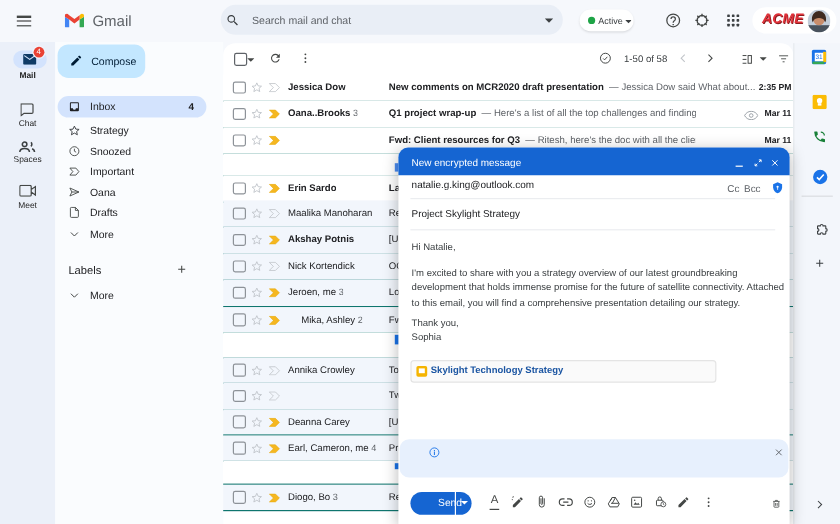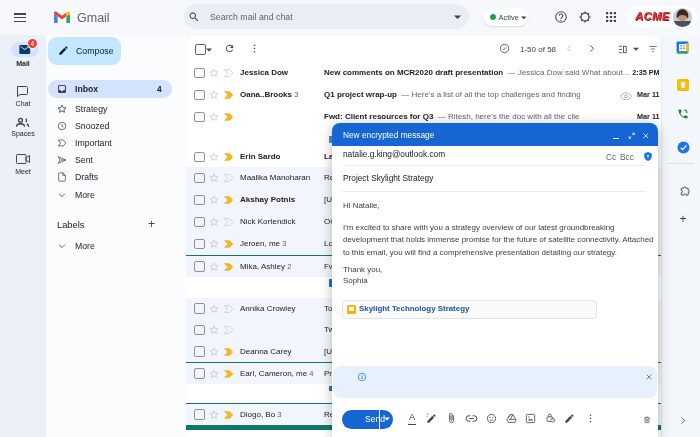--- a/index.html
+++ b/index.html
@@ -1,21 +1,21 @@
 <!DOCTYPE html>
 <html><head>
 <meta charset="utf-8">
 <style>
 html,body{margin:0;padding:0;}
 #app{position:relative;width:700px;height:437px;background:#f6f8fc;font-family:"Liberation Sans",sans-serif;overflow:hidden;}
 .abs{position:absolute;}
 .ic{position:absolute;}
 
 #list{position:absolute;left:186px;top:36px;width:475px;height:401px;background:#fff;border-radius:10px 10px 0 0;}
-.row{position:absolute;left:0;width:475px;height:22px;border-bottom:5px solid #0f766e;background:#fff;}
+.row{position:absolute;left:0;width:475px;height:22px;border-bottom:1px solid #0f766e;background:#fff;}
 .row.read{background:#f2f6fc;}
 .cbx{position:absolute;left:8px;top:5.5px;width:8.5px;height:8.5px;border:1.4px solid #8d9298;border-radius:2px;}
 .sender{position:absolute;left:54px;top:0;height:22px;line-height:22px;font-size:8px;color:#202124;white-space:nowrap;max-width:83px;overflow:hidden;}
 .subj{position:absolute;left:138px;top:0;height:22px;line-height:22px;font-size:8px;color:#202124;white-space:nowrap;overflow:hidden;width:312px;}
 .snip{color:#5f6368;font-weight:normal;}
 .date{position:absolute;right:1.5px;top:0;height:22px;line-height:22px;font-size:7.2px;color:#202124;}
 .cnt{font-weight:normal;color:#5f6368;font-size:7.6px;}
 
 .navitem{position:absolute;left:75px;font-size:8.7px;color:#202124;line-height:10px;}
 .raillbl{position:absolute;width:46px;text-align:center;font-size:7px;color:#1f1f1f;}
@@ -127,42 +127,42 @@
 <div class="abs" style="left:48px;top:37px;width:73px;height:28px;border-radius:9px;background:#c3e7ff;"></div>
 <svg class="ic" style="left:58px;top:45px;" width="11" height="11" viewBox="0 0 24 24">
       <path fill="#001d35" d="M3 17.2V21h3.8L17.8 9.9l-3.7-3.7L3 17.2zM20.7 7a1 1 0 0 0 0-1.4l-2.3-2.3a1 1 0 0 0-1.4 0l-1.8 1.8 3.7 3.7 1.8-1.8z"></path>
     </svg>
 <div class="abs" style="left:76px;top:46px;font-size:8.8px;font-weight:500;color:#001d35;">Compose</div>
 
 <div class="abs" style="left:48px;top:80px;width:124px;height:18px;border-radius:9px;background:#d3e3fd;"></div>
 <svg class="ic" style="left:57px;top:84px;" width="10" height="10" viewBox="0 0 24 24">
       <path fill="#202124" d="M19 3H5a2 2 0 0 0-2 2v14a2 2 0 0 0 2 2h14a2 2 0 0 0 2-2V5a2 2 0 0 0-2-2zm0 12h-4a3 3 0 0 1-6 0H5V5h14v10z"></path>
     </svg>
-<div class="abs" style="left:75px;top:84px;font-size:8.7px;font-weight:bold;color:#202124;">Inbox</div>
+<div class="abs" style="left:75px;top:84px;font-size:8.7px;font-weight:normal;color:#202124;">Inbox</div>
 <div class="abs" style="left:157px;top:84px;font-size:8.3px;font-weight:bold;color:#202124;">4</div>
 
 <svg class="ic" style="left:57px;top:103.5px;" width="10" height="10" viewBox="0 0 24 24">
       <path fill="none" stroke="#3c4043" stroke-width="1.9" d="M12 2.6l2.8 6 6.6.6-5 4.3 1.5 6.4L12 16.5 6.1 20l1.5-6.4-5-4.3 6.6-.6z"></path>
     </svg>
 <div class="navitem" style="top:103.5px;">Strategy</div>
 <svg class="ic" style="left:57px;top:120.5px;" width="10" height="10" viewBox="0 0 24 24">
       <g fill="none" stroke="#444746" stroke-width="1.8">
         <circle cx="12" cy="12" r="9"></circle>
         <path d="M12 7v5l3.5 2"></path>
       </g>
     </svg>
 <div class="navitem" style="top:120.5px;">Snoozed</div>
 <svg class="ic" style="left:57px;top:137.5px;" width="10" height="10" viewBox="0 0 24 24">
       <path fill="none" stroke="#444746" stroke-width="1.8" d="M3 5h12l6 7-6 7H3l6-7z"></path>
     </svg>
 <div class="navitem" style="top:137.5px;">Important</div>
 <svg class="ic" style="left:57px;top:155px;" width="10" height="10" viewBox="0 0 24 24">
       <path fill="none" stroke="#444746" stroke-width="1.8" d="M3 4l18 8-18 8 4-8zM7 12h14"></path>
     </svg>
-<div class="navitem" style="top:155px;">Sent</div>
+<div class="navitem" style="top:155px;">Oana</div>
 <svg class="ic" style="left:57px;top:172px;" width="10" height="10" viewBox="0 0 24 24">
       <path fill="none" stroke="#444746" stroke-width="1.8" d="M14 2H6a2 2 0 0 0-2 2v16a2 2 0 0 0 2 2h12a2 2 0 0 0 2-2V8zM14 2v6h6"></path>
     </svg>
 <div class="navitem" style="top:172px;">Drafts</div>
 <svg class="ic" style="left:57px;top:190px;" width="10" height="10" viewBox="0 0 24 24">
       <path fill="none" stroke="#444746" stroke-width="2" d="M5 9l7 7 7-7"></path>
     </svg>
 <div class="navitem" style="top:190px;">More</div>
 
 <div class="abs" style="left:57px;top:220px;font-size:9.3px;font-weight:500;color:#202124;">Labels</div>
@@ -324,21 +324,21 @@
     <div class="date" style="font-weight:normal;"></div>
   </div>
         <div class="row read" style="top:255.5px;height:21.5px;">
     <div class="cbx"></div>
           <svg style="position:absolute;left:22.5px;top:6px;" width="10" height="10" viewBox="0 0 24 24">
             <path fill="none" stroke="#c0c4c9" stroke-width="1.8" d="M12 2.6l2.8 6 6.6.6-5 4.3 1.5 6.4L12 16.5 6.1 20l1.5-6.4-5-4.3 6.6-.6z"></path>
           </svg>
           <svg style="position:absolute;left:38px;top:7px;" width="11" height="8" viewBox="0 0 26 18">
             <path fill="#f5b720" stroke="#e8a800" d="M1 1h12l8 8-8 8H1l8-8z"></path>
           </svg>
-    <div class="sender" style="font-weight:normal;">Mika, Ashley <span class="cnt">2</span></div>
+    <div class="sender" style="font-weight:normal;margin-left:11px;">Mika, Ashley <span class="cnt">2</span></div>
     <div class="subj" style="font-weight:normal;">Fwd: Budget review</div>
 
     <div class="date" style="font-weight:normal;"></div>
   </div>
         <div class="row" style="top:277px;height:20.5px;"></div>
         <div class="row read" style="top:297.5px;height:21.5px;">
     <div class="cbx"></div>
           <svg style="position:absolute;left:22.5px;top:6px;" width="10" height="10" viewBox="0 0 24 24">
             <path fill="none" stroke="#c0c4c9" stroke-width="1.8" d="M12 2.6l2.8 6 6.6.6-5 4.3 1.5 6.4L12 16.5 6.1 20l1.5-6.4-5-4.3 6.6-.6z"></path>
           </svg>

